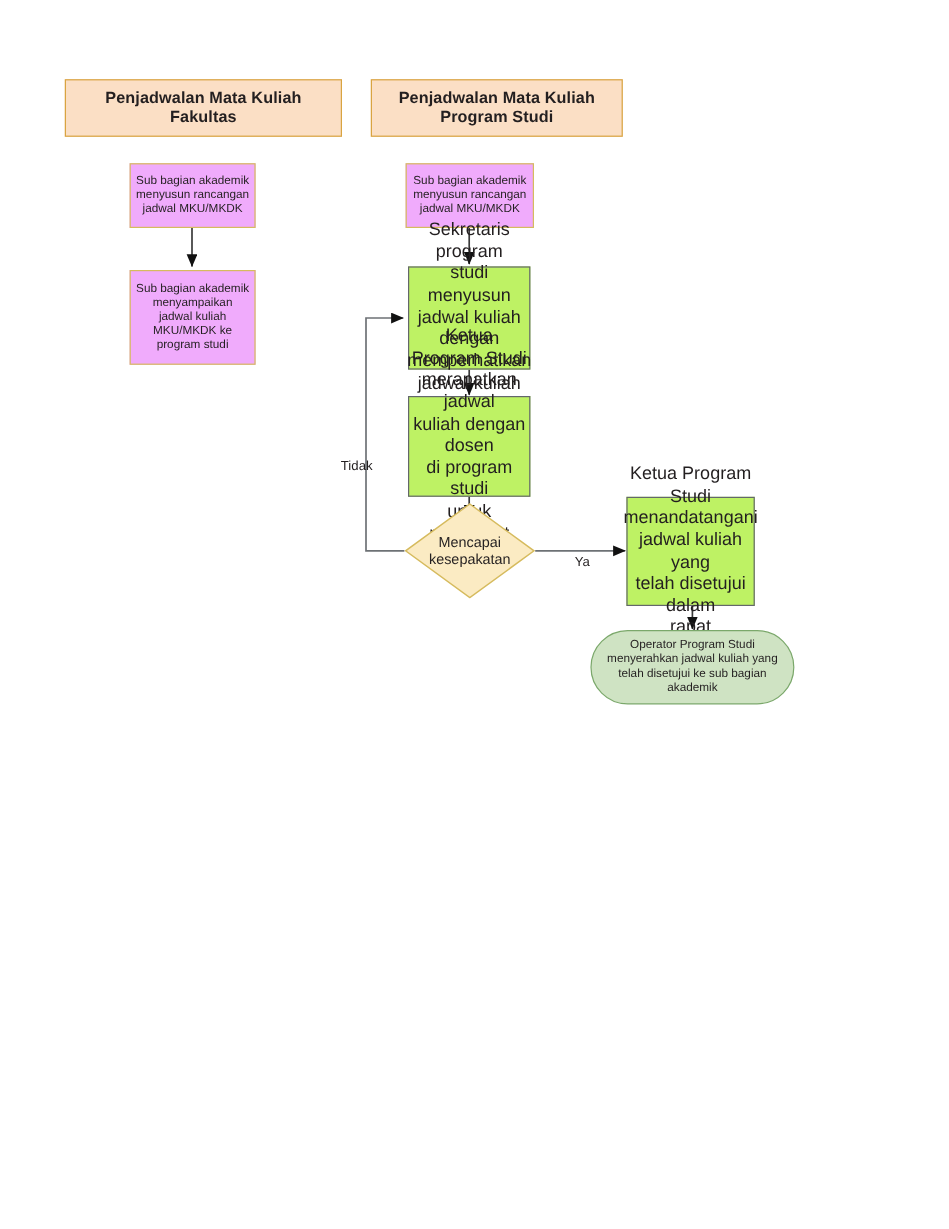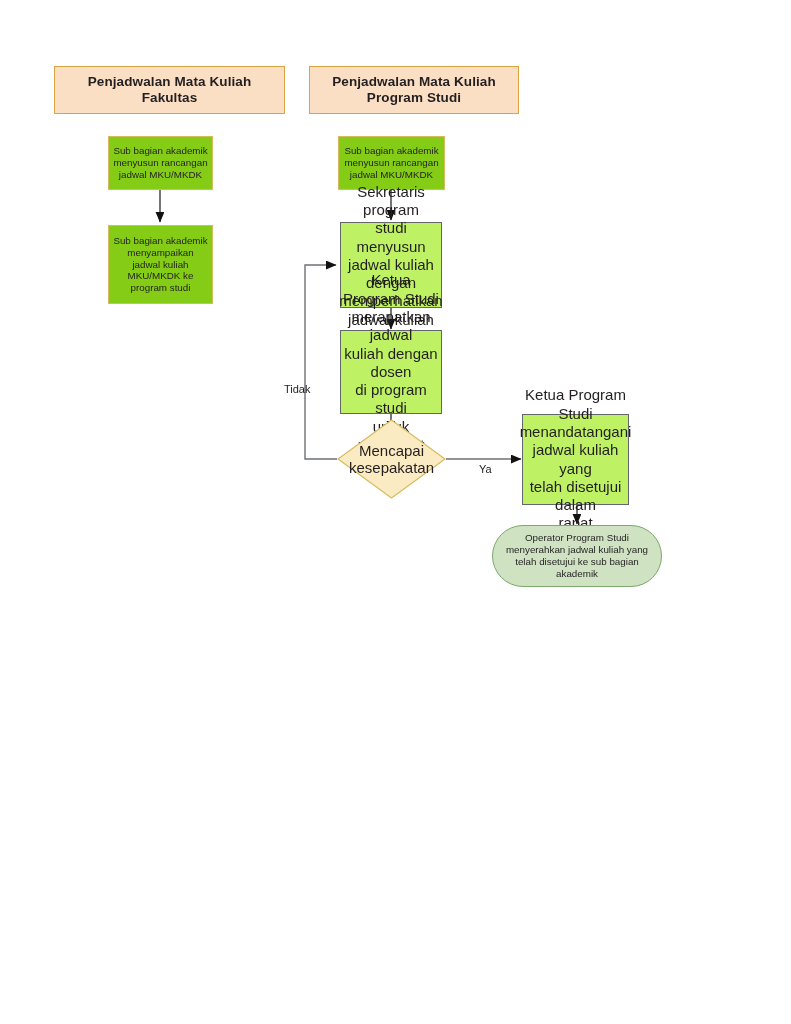--- a/index.html
+++ b/index.html
@@ -35,21 +35,21 @@
     white-space: pre-line;
   }
   .header-box {
     background: #fbdfc5;
     border: 1.5px solid #d9a441;
     font-weight: bold;
     font-size: 13.5px;
     letter-spacing: 0.1px;
   }
   .yellow-box {
-    background: #84cc16;
+    background: #f0abfc;
     border: 1.2px solid #d6bb5e;
     font-size: 9.8px;
     text-align: center;
   }
   .plain-box {
     background: #bef264;
     border: 1.2px solid #63676b;
     font-size: 15px;
   }
   .terminator {
@@ -65,21 +65,21 @@
   .diamond-label {
     position: absolute;
     left: 0;
     top: 0;
     width: 100%;
     height: 100%;
     display: flex;
     align-items: center;
     justify-content: center;
     text-align: center;
-    font-size: 15px;
+    font-size: 12px;
     color: #231f20;
     pointer-events: none;
   }
   .edge-label {
     position: absolute;
     font-size: 11px;
     color: #231f20;
     white-space: nowrap;
   }
   svg.connectors {

